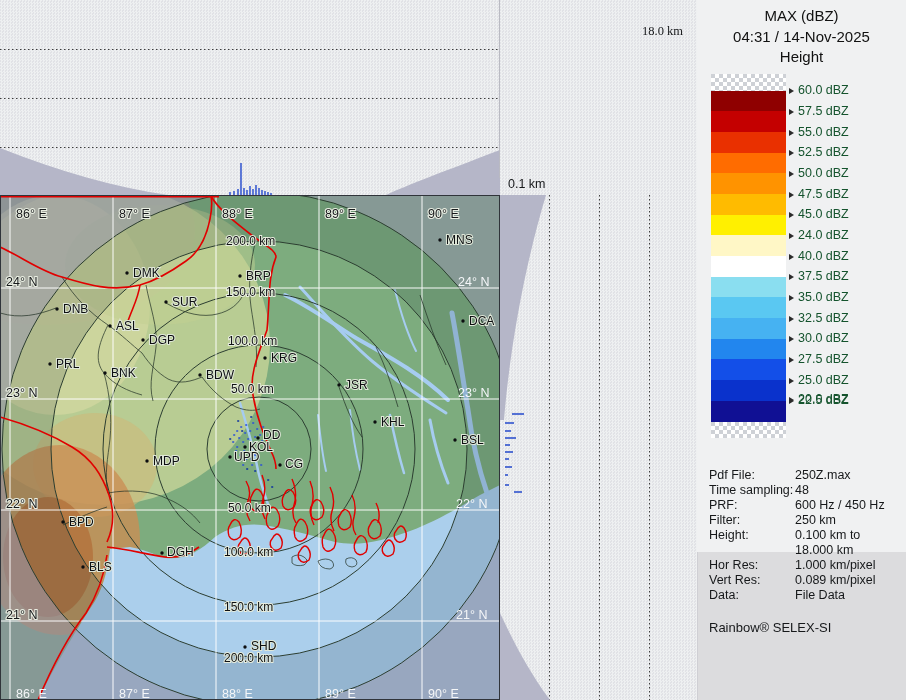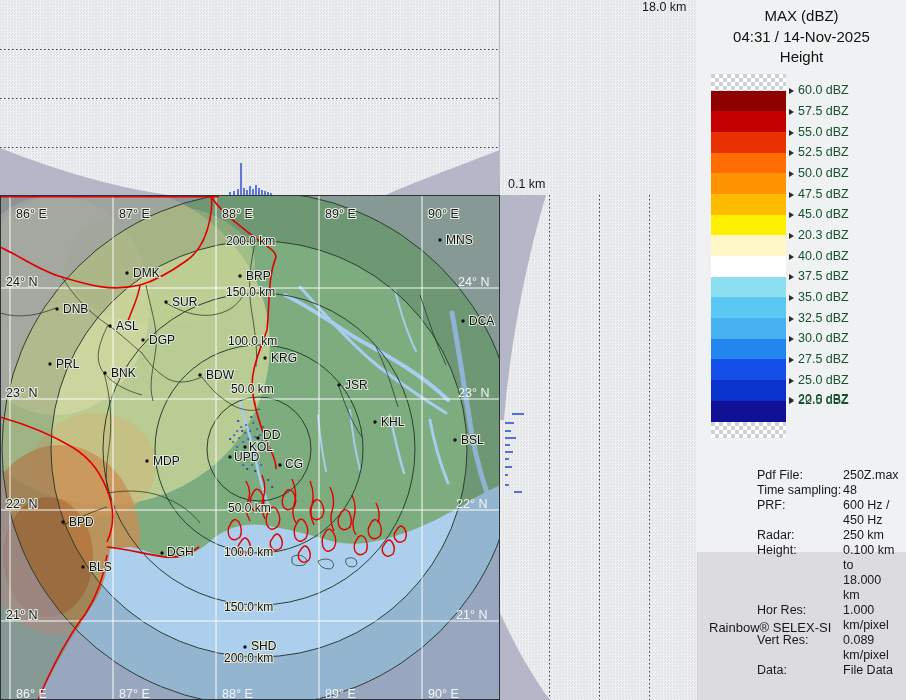--- a/index.html
+++ b/index.html
@@ -25,35 +25,35 @@
             background-image:repeating-conic-gradient(#ffffff 0% 25%, #ced1d6 25% 50%);
             background-size:8px 8px;}
   .lg-label{position:absolute;left:92px;font-size:12.5px;line-height:14px;
             white-space:nowrap;color:#14532d;}
   .lg-label::before{content:"";display:inline-block;width:0;height:0;
             border-left:5px solid #2b2b2b;border-top:3.5px solid transparent;
             border-bottom:3.5px solid transparent;margin-right:4px;position:relative;top:0px;}
   
   #meta{position:absolute;left:12px;top:468px;width:192px;font-size:12.5px;line-height:15px;}
   .meta-row{display:flex;}
-  .meta-label{min-width:86px;white-space:nowrap;margin-left:48px;}
+  .meta-label{min-width:86px;white-space:nowrap;}
   .meta-value{white-space:pre-line;}
   #brand{position:absolute;left:12px;top:620px;font-size:13px;}
   svg{display:block;}
   svg text{font-family:"Liberation Sans","DejaVu Sans",sans-serif;}
   .maplab{font-size:12.5px;fill:#17191b;stroke:#e9eee2;stroke-width:2.2px;paint-order:stroke;}
   .maplab.white{fill:#f4f6f8;stroke:#5e728a;stroke-width:0;}
   .stlab{font-size:12px;fill:#0d0f11;stroke:#dfe7d8;stroke-width:2px;paint-order:stroke;}
   .ringlab{font-size:12px;fill:#101214;stroke:#e6ecdd;stroke-width:2px;paint-order:stroke;}
 </style>
 </head>
 <body>
 
 <div class="abs dither" id="side-bg">
-  <span class="axis-lab" style="left:142px;top:0;">18.0 km</span>
+  <span class="axis-lab" style="left:142px;top:24px;font-family:Liberation Serif, serif;">18.0 km</span>
   <span class="axis-lab" style="left:8px;top:177px;">0.1 km</span>
 </div>
 
 <div class="abs dither" id="top-panel">
   <svg width="500" height="195" viewBox="0 0 500 195">
     <g stroke="#3c3c3c" stroke-width="1" stroke-dasharray="1.5 2.5">
       <line x1="0" y1="49.5" x2="500" y2="49.5"></line>
       <line x1="0" y1="98.5" x2="500" y2="98.5"></line>
       <line x1="0" y1="147.5" x2="500" y2="147.5"></line>
     </g>
@@ -362,21 +362,21 @@
     <div class="sw-check"></div>
   </div>
 
   <span class="lg-label" style="top:83px">60.0 dBZ</span>
   <span class="lg-label" style="top:104px">57.5 dBZ</span>
   <span class="lg-label" style="top:125px">55.0 dBZ</span>
   <span class="lg-label" style="top:145px">52.5 dBZ</span>
   <span class="lg-label" style="top:166px">50.0 dBZ</span>
   <span class="lg-label" style="top:187px">47.5 dBZ</span>
   <span class="lg-label" style="top:207px">45.0 dBZ</span>
-  <span class="lg-label" style="top:228px">20.3 dBZ</span>
+  <span class="lg-label" style="top:228px">24.0 dBZ</span>
   <span class="lg-label" style="top:249px">40.0 dBZ</span>
   <span class="lg-label" style="top:269px">37.5 dBZ</span>
   <span class="lg-label" style="top:290px">35.0 dBZ</span>
   <span class="lg-label" style="top:311px">32.5 dBZ</span>
   <span class="lg-label" style="top:331px">30.0 dBZ</span>
   <span class="lg-label" style="top:352px">27.5 dBZ</span>
   <span class="lg-label" style="top:373px">25.0 dBZ</span>
   <span class="lg-label" style="top:393px">22.5 dBZ</span>
   <span class="lg-label" style="top:392px">20.0 dBZ</span>
 
@@ -387,21 +387,21 @@
       </div>
     <div class="meta-row">
         <span class="meta-label">Time sampling:</span>
         <span class="meta-value">48</span>
       </div>
     <div class="meta-row">
         <span class="meta-label">PRF:</span>
         <span class="meta-value">600 Hz / 450 Hz</span>
       </div>
     <div class="meta-row">
-        <span class="meta-label">Radar:</span>
+        <span class="meta-label">Filter:</span>
         <span class="meta-value">250 km</span>
       </div>
     <div class="meta-row">
         <span class="meta-label">Height:</span>
         <span class="meta-value">0.100 km to
 18.000 km</span>
       </div>
     <div class="meta-row">
         <span class="meta-label">Hor Res:</span>
         <span class="meta-value">1.000 km/pixel</span>

